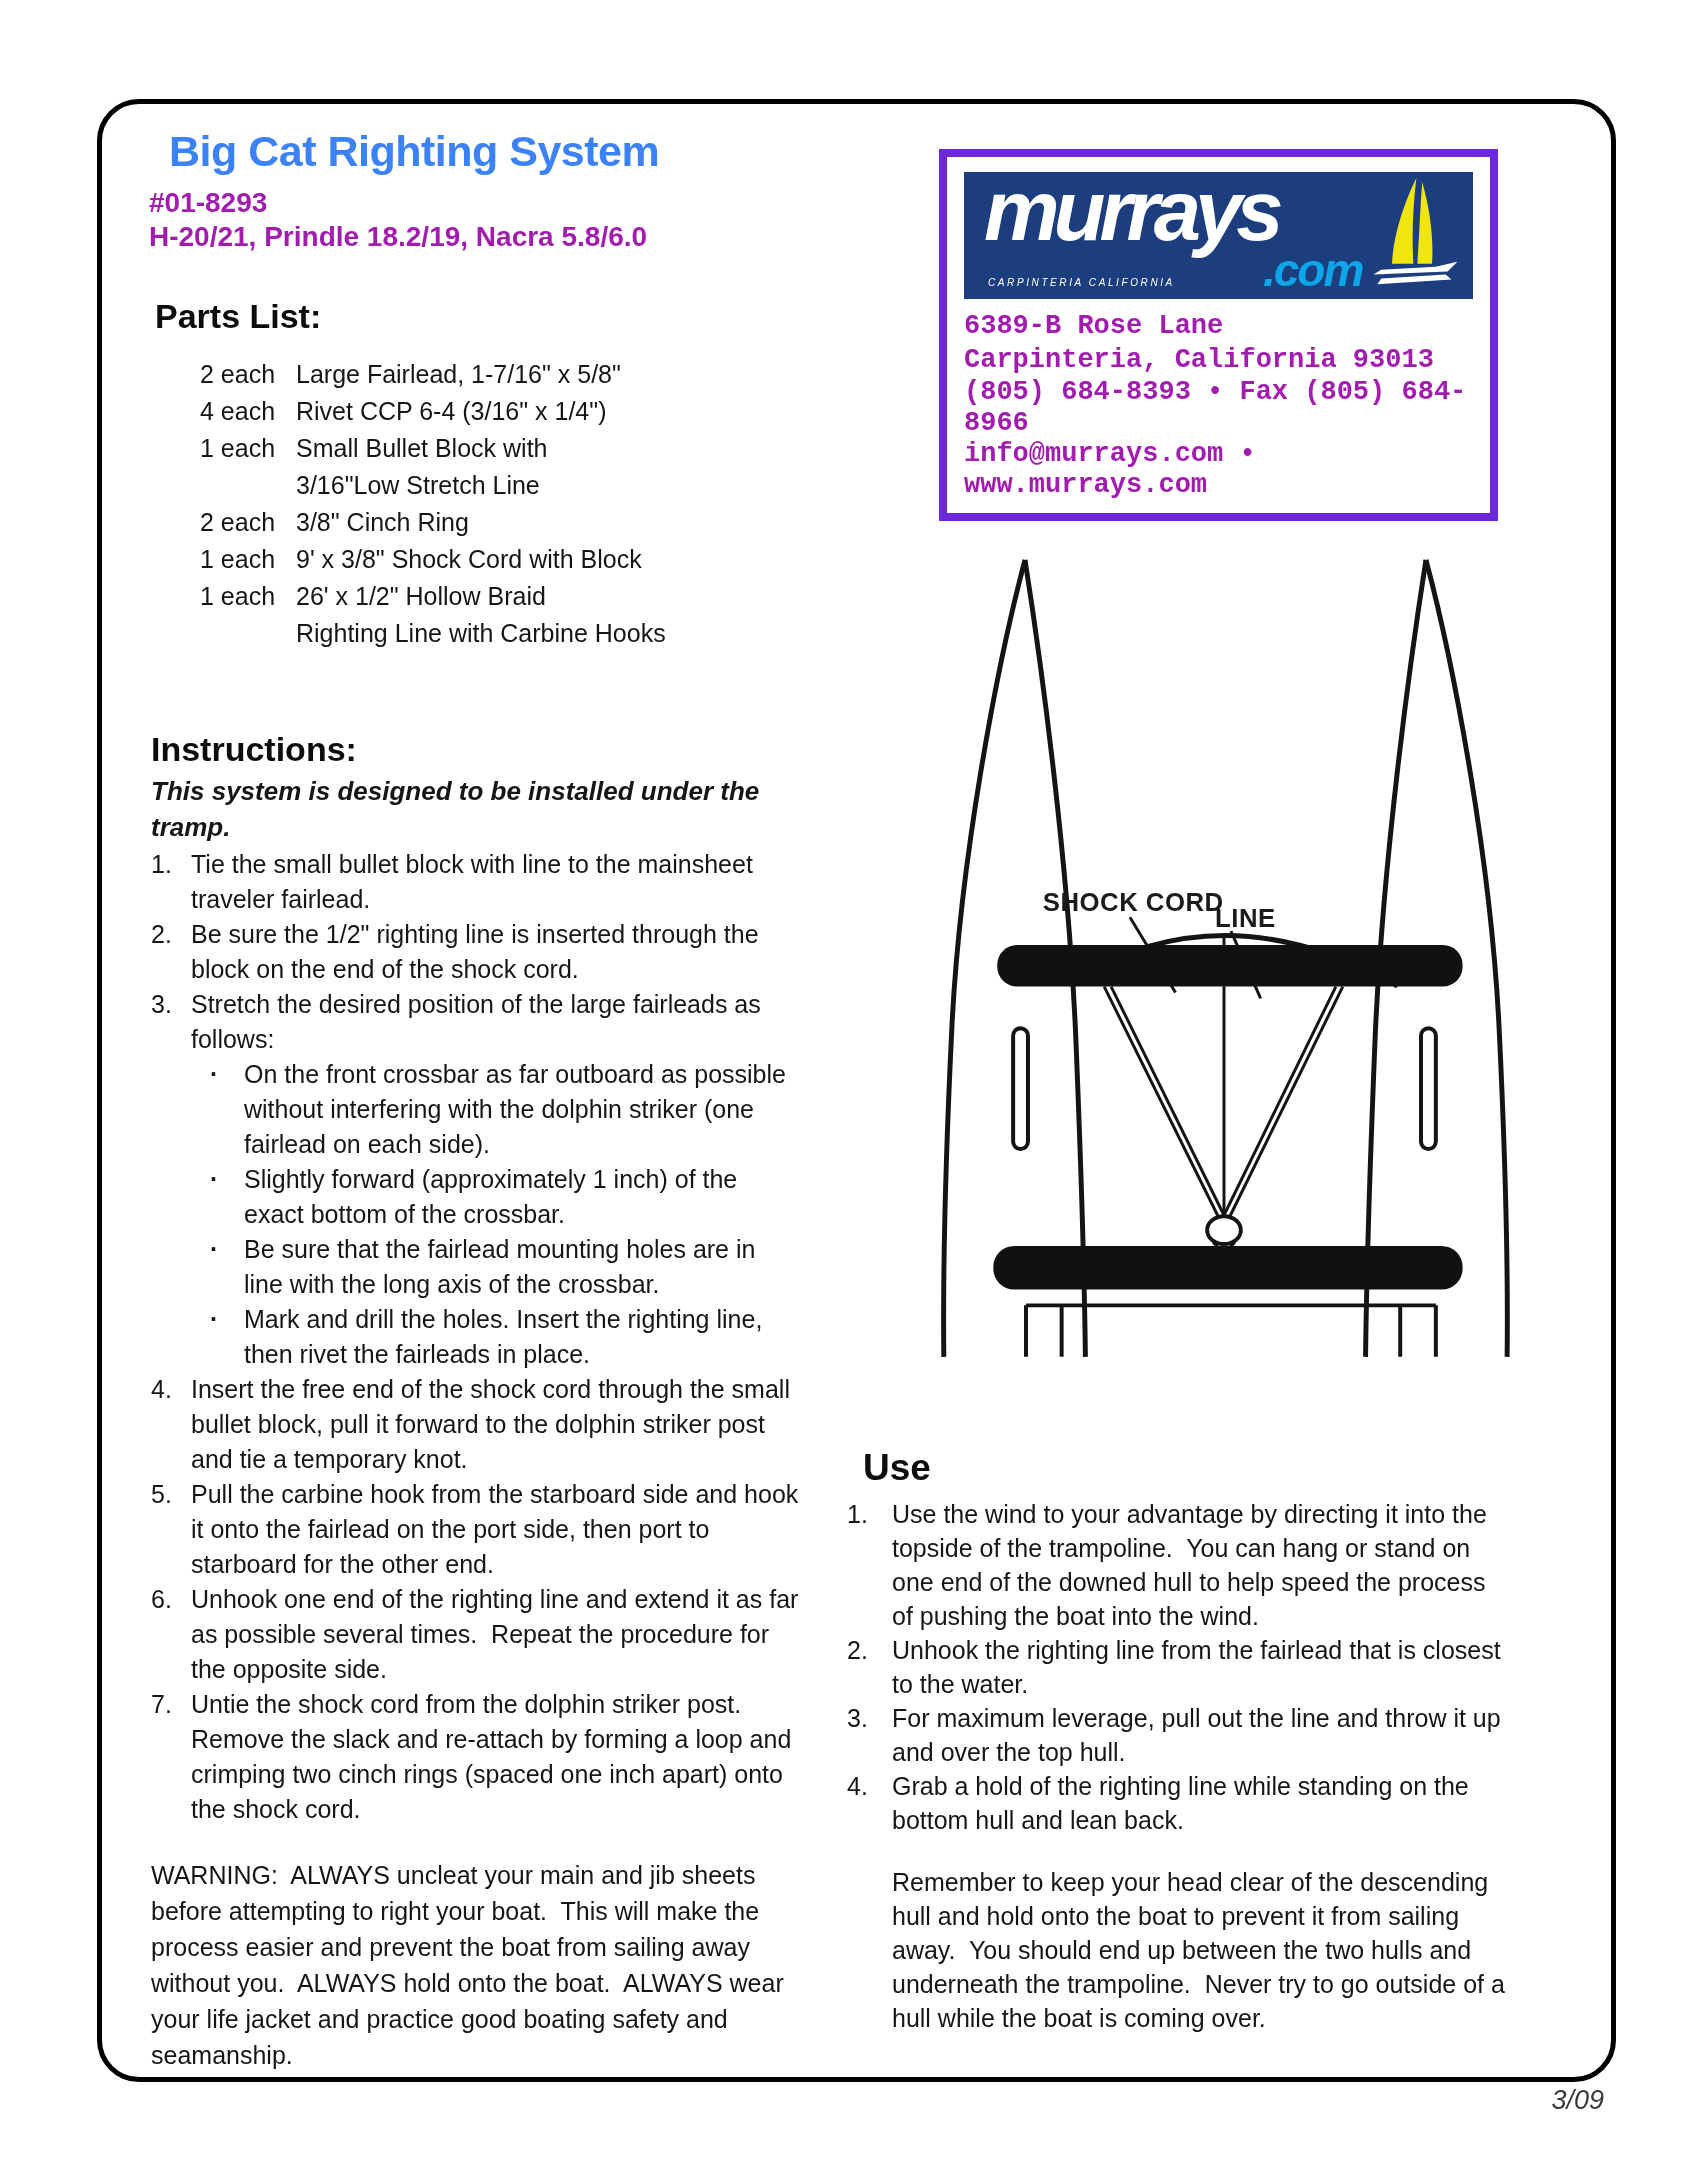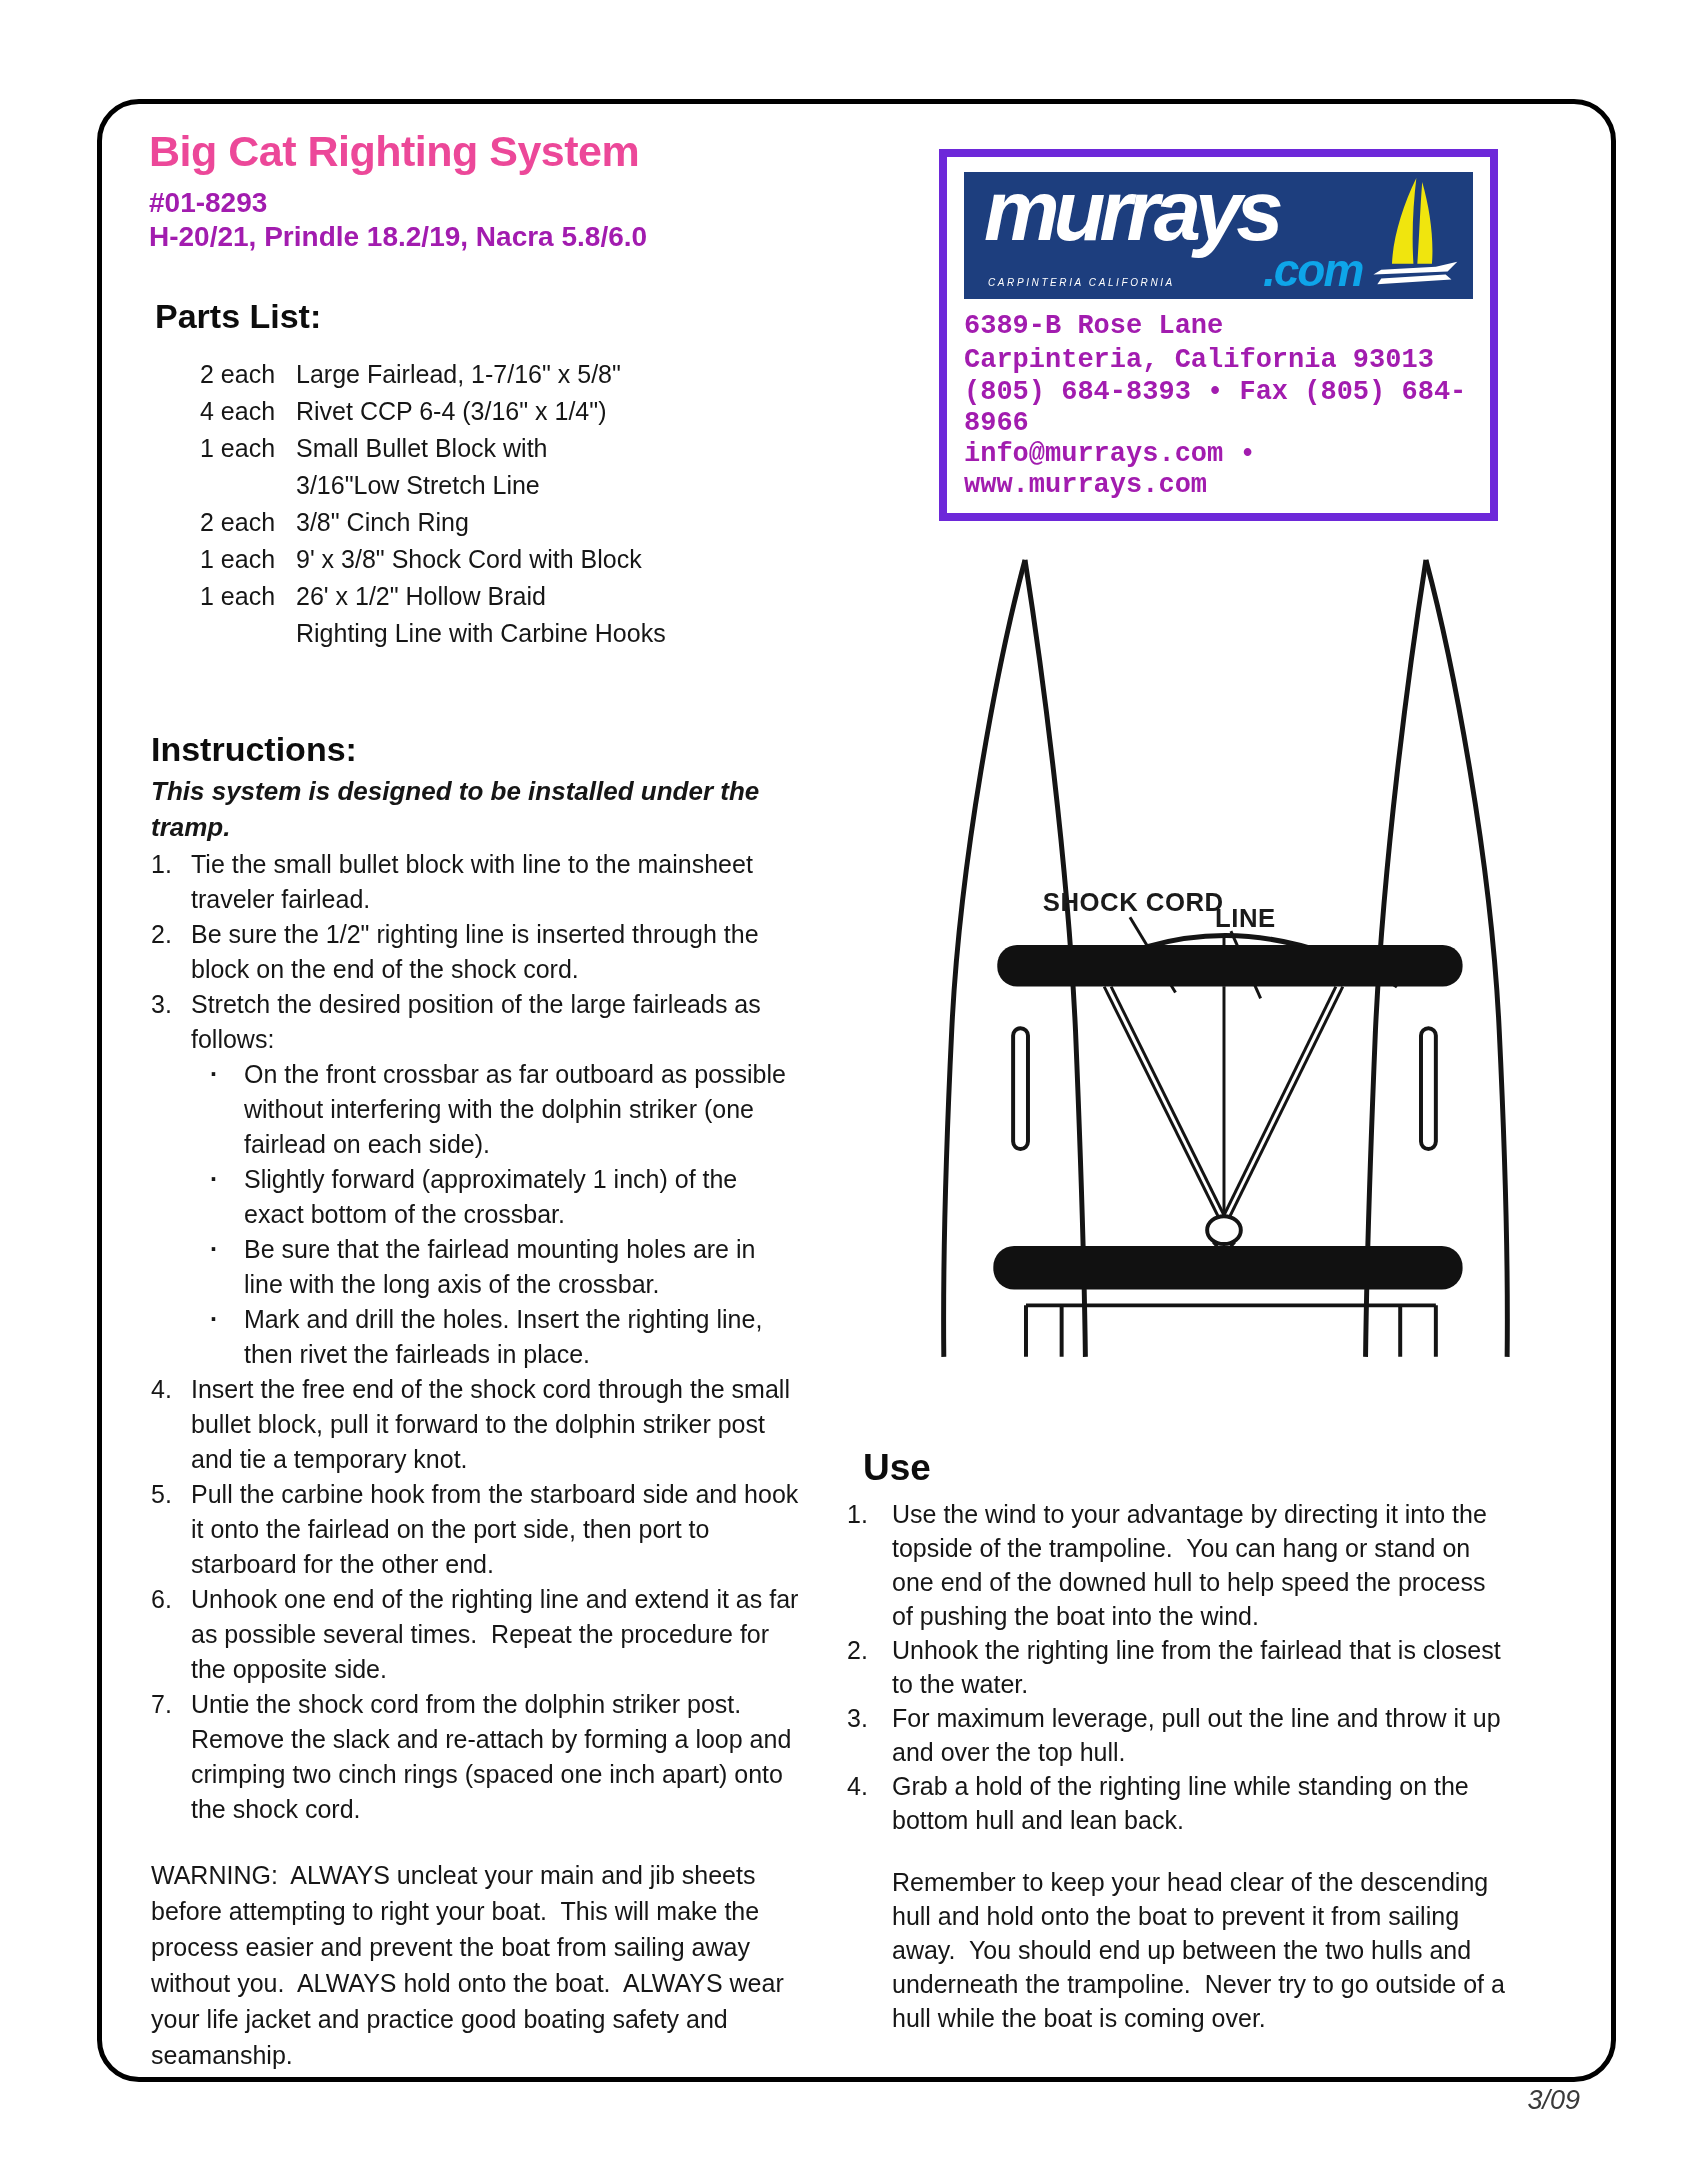--- a/index.html
+++ b/index.html
@@ -7,21 +7,21 @@
     width:1683px;height:2178px;background:#ffffff;position:relative;
     font-family:"Liberation Sans", sans-serif;color:#161616;
     -webkit-font-smoothing:antialiased;
   }
   .frame{
     position:absolute;left:97px;top:99px;width:1509px;height:1973px;
     border:5px solid #000;border-radius:42px;background:#fff;
   }
   
   .title-block{position:absolute;left:149px;top:127px;width:634px;}
-  .doc-title{font-size:43px;font-weight:bold;letter-spacing:-0.5px;color:#ec4899;}
+  .doc-title{font-size:43px;font-weight:bold;letter-spacing:-0.5px;color:#3b82f6;margin-left:20px;}
   .doc-sub{font-size:28px;font-weight:bold;line-height:34px;color:#a21caf;}
   .doc-sub.first{margin-top:10px;}
   
   .logo-box{
     position:absolute;left:939px;top:149px;width:509px;
     border:8px solid #6d28d9;padding:15px 17px 12px;background:#fff;
   }
   .logo-blue{position:relative;height:127px;background:#1d3e7e;overflow:hidden;}
   .brand{
     position:absolute;left:20px;top:-10px;color:#fff;font-size:85px;font-weight:bold;
@@ -62,21 +62,21 @@
   
   .diagram{position:absolute;left:926px;top:535px;width:594px;height:822px;}
   .dlabel{font-family:"Liberation Sans",sans-serif;font-weight:bold;font-size:26px;fill:#1b1b1b;letter-spacing:0.5px;}
   
   .use{position:absolute;left:847px;top:1447px;width:665px;}
   .use .section-h{font-size:37px;margin-left:16px;}
   .use-steps{margin-top:8px;font-size:25px;line-height:34px;}
   .use .step-num{width:45px;}
   .use-closing{margin-top:28px;margin-left:45px;font-size:25px;line-height:34px;white-space:pre-wrap;}
   
-  .footer{position:absolute;right:103px;top:2085px;font-size:27px;font-style:italic;color:#3a3a3a;}
+  .footer{position:absolute;right:79px;top:2085px;font-size:27px;font-style:italic;color:#3a3a3a;}
 </style>
 </head>
 <body>
 
 <div class="frame"></div>
 
 <div class="title-block">
   <div class="doc-title">Big Cat Righting System</div>
   <div class="doc-sub first">#01-8293</div>
   <div class="doc-sub">H-20/21, Prindle 18.2/19, Nacra 5.8/6.0</div>

